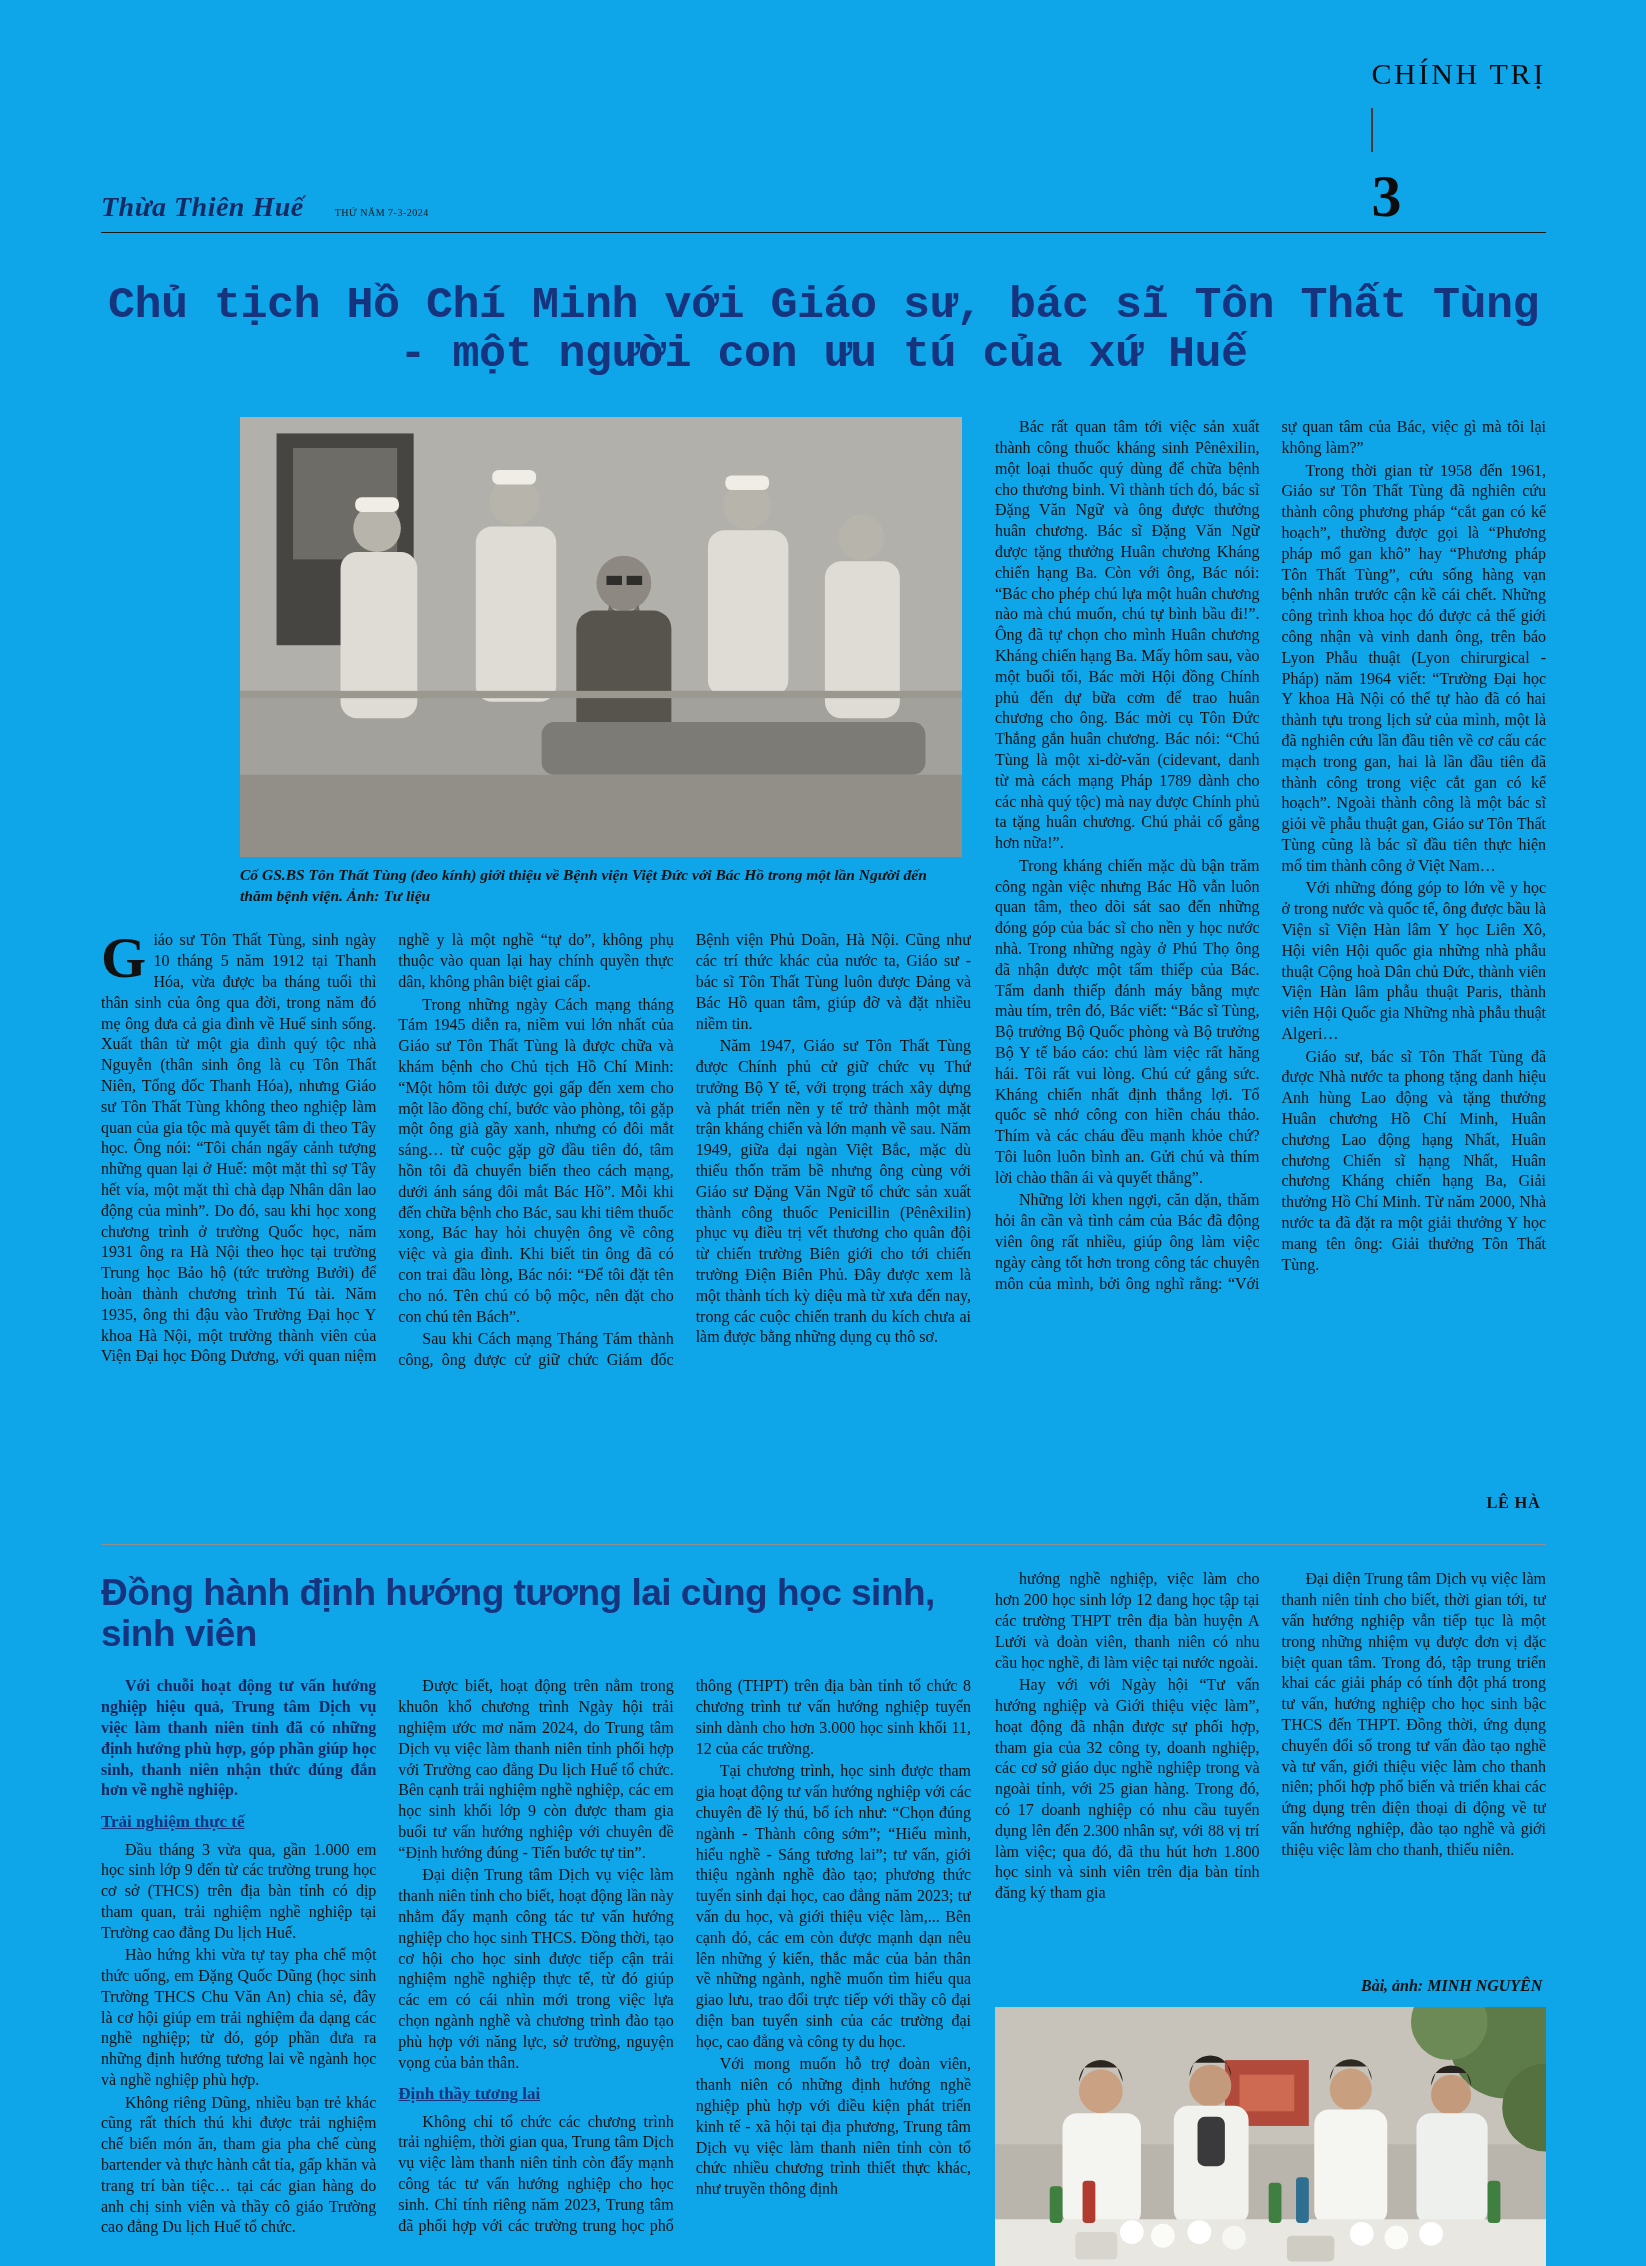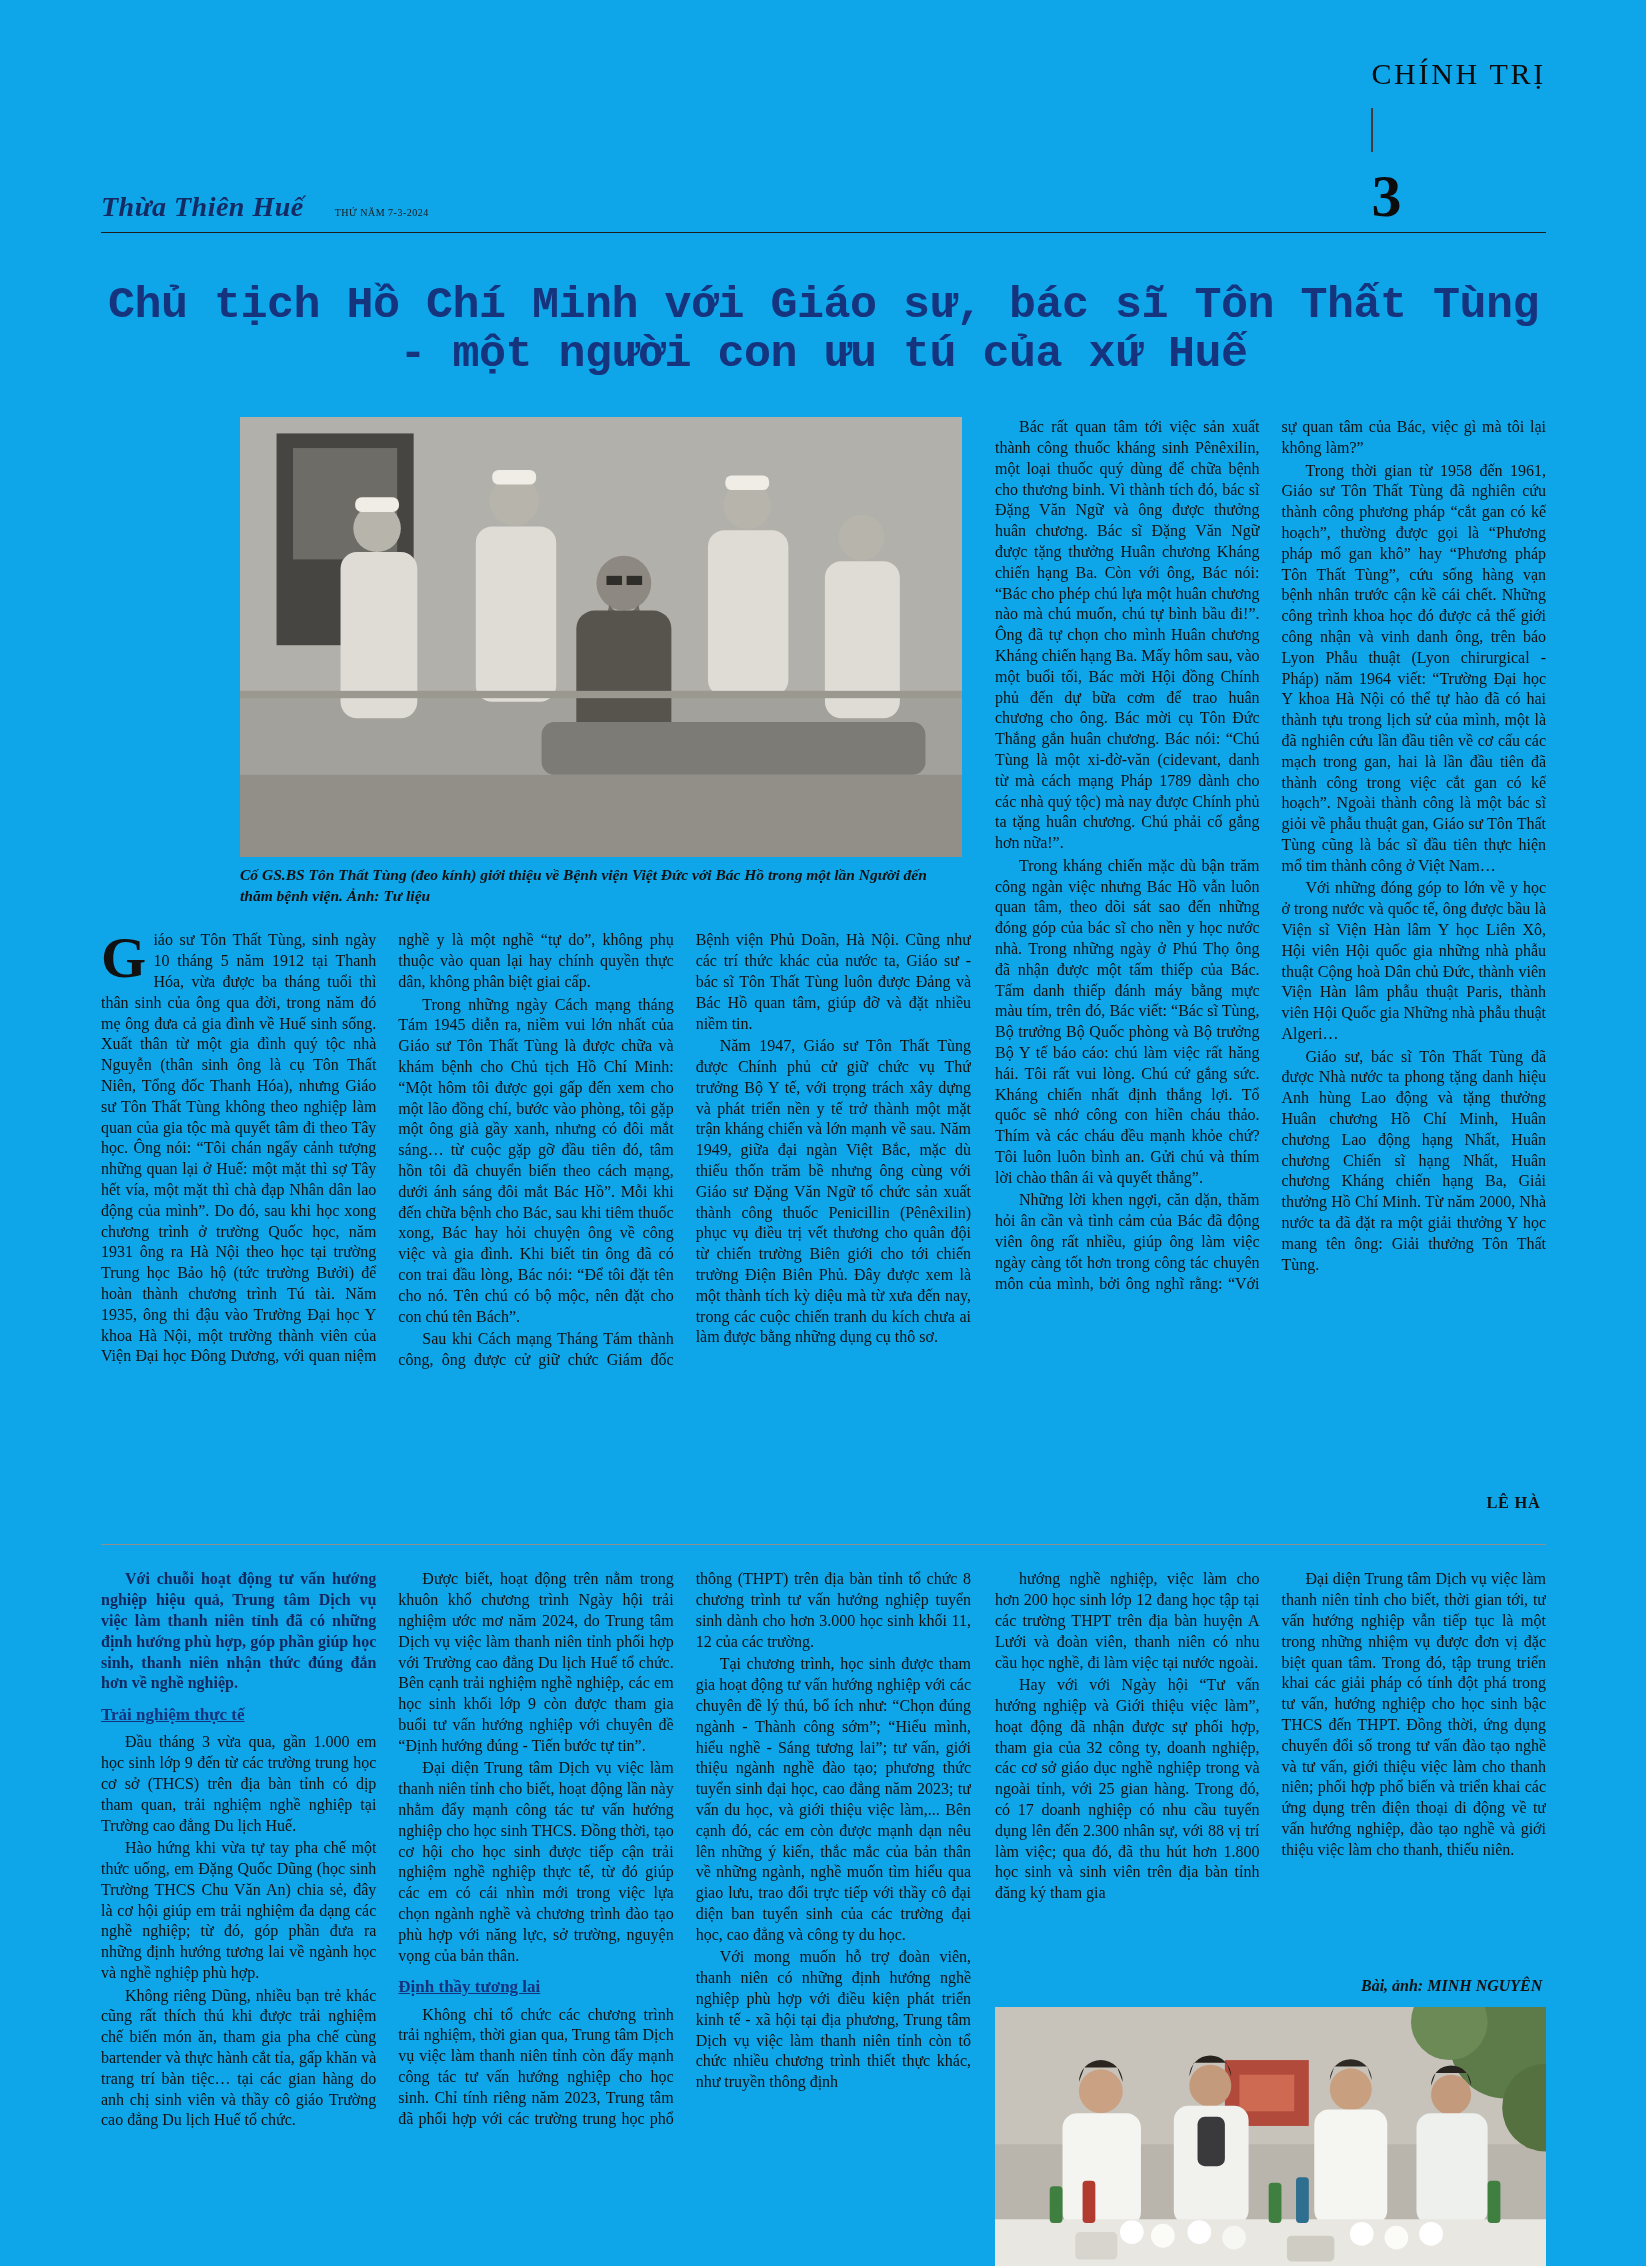--- a/index.html
+++ b/index.html
@@ -135,20 +135,21 @@
 
     </div>
   </article>
 
   <div class="article-divider"></div>
 
   <article>
     <div class="a2-body">
 
       <div class="a2-left">
+        <h2 class="a2-title">Đồng hành định hướng tương lai cùng học sinh, sinh viên</h2>
         <div class="a2-left-text">
           <p class="body-p a2-lead">Với chuỗi hoạt động tư vấn hướng nghiệp hiệu quả, Trung tâm Dịch vụ việc làm thanh niên tỉnh đã có những định hướng phù hợp, góp phần giúp học sinh, thanh niên nhận thức đúng đắn hơn về nghề nghiệp.</p>
           <h3 class="a2-subhead">Trải nghiệm thực tế</h3>
           <p class="body-p">Đầu tháng 3 vừa qua, gần 1.000 em học sinh lớp 9 đến từ các trường trung học cơ sở (THCS) trên địa bàn tỉnh có dịp tham quan, trải nghiệm nghề nghiệp tại Trường cao đẳng Du lịch Huế.</p>
           <p class="body-p">Hào hứng khi vừa tự tay pha chế một thức uống, em Đặng Quốc Dũng (học sinh Trường THCS Chu Văn An) chia sẻ, đây là cơ hội giúp em trải nghiệm đa dạng các nghề nghiệp; từ đó, góp phần đưa ra những định hướng tương lai về ngành học và nghề nghiệp phù hợp.</p>
           <p class="body-p">Không riêng Dũng, nhiều bạn trẻ khác cũng rất thích thú khi được trải nghiệm chế biến món ăn, tham gia pha chế cùng bartender và thực hành cắt tỉa, gấp khăn và trang trí bàn tiệc… tại các gian hàng do anh chị sinh viên và thầy cô giáo Trường cao đẳng Du lịch Huế tổ chức.</p>
           <p class="body-p">Được biết, hoạt động trên nằm trong khuôn khổ chương trình Ngày hội trải nghiệm ước mơ năm 2024, do Trung tâm Dịch vụ việc làm thanh niên tỉnh phối hợp với Trường cao đẳng Du lịch Huế tổ chức. Bên cạnh trải nghiệm nghề nghiệp, các em học sinh khối lớp 9 còn được tham gia buổi tư vấn hướng nghiệp với chuyên đề “Định hướng đúng - Tiến bước tự tin”.</p>
           <p class="body-p">Đại diện Trung tâm Dịch vụ việc làm thanh niên tỉnh cho biết, hoạt động lần này nhằm đẩy mạnh công tác tư vấn hướng nghiệp cho học sinh THCS. Đồng thời, tạo cơ hội cho học sinh được tiếp cận trải nghiệm nghề nghiệp thực tế, từ đó giúp các em có cái nhìn mới trong việc lựa chọn ngành nghề và chương trình đào tạo phù hợp với năng lực, sở trường, nguyện vọng của bản thân.</p>
           <h3 class="a2-subhead">Định thầy tương lai</h3>
           <p class="body-p">Không chỉ tổ chức các chương trình trải nghiệm, thời gian qua, Trung tâm Dịch vụ việc làm thanh niên tỉnh còn đẩy mạnh công tác tư vấn hướng nghiệp cho học sinh. Chỉ tính riêng năm 2023, Trung tâm đã phối hợp với các trường trung học phổ thông (THPT) trên địa bàn tỉnh tổ chức 8 chương trình tư vấn hướng nghiệp tuyển sinh dành cho hơn 3.000 học sinh khối 11, 12 của các trường.</p>

